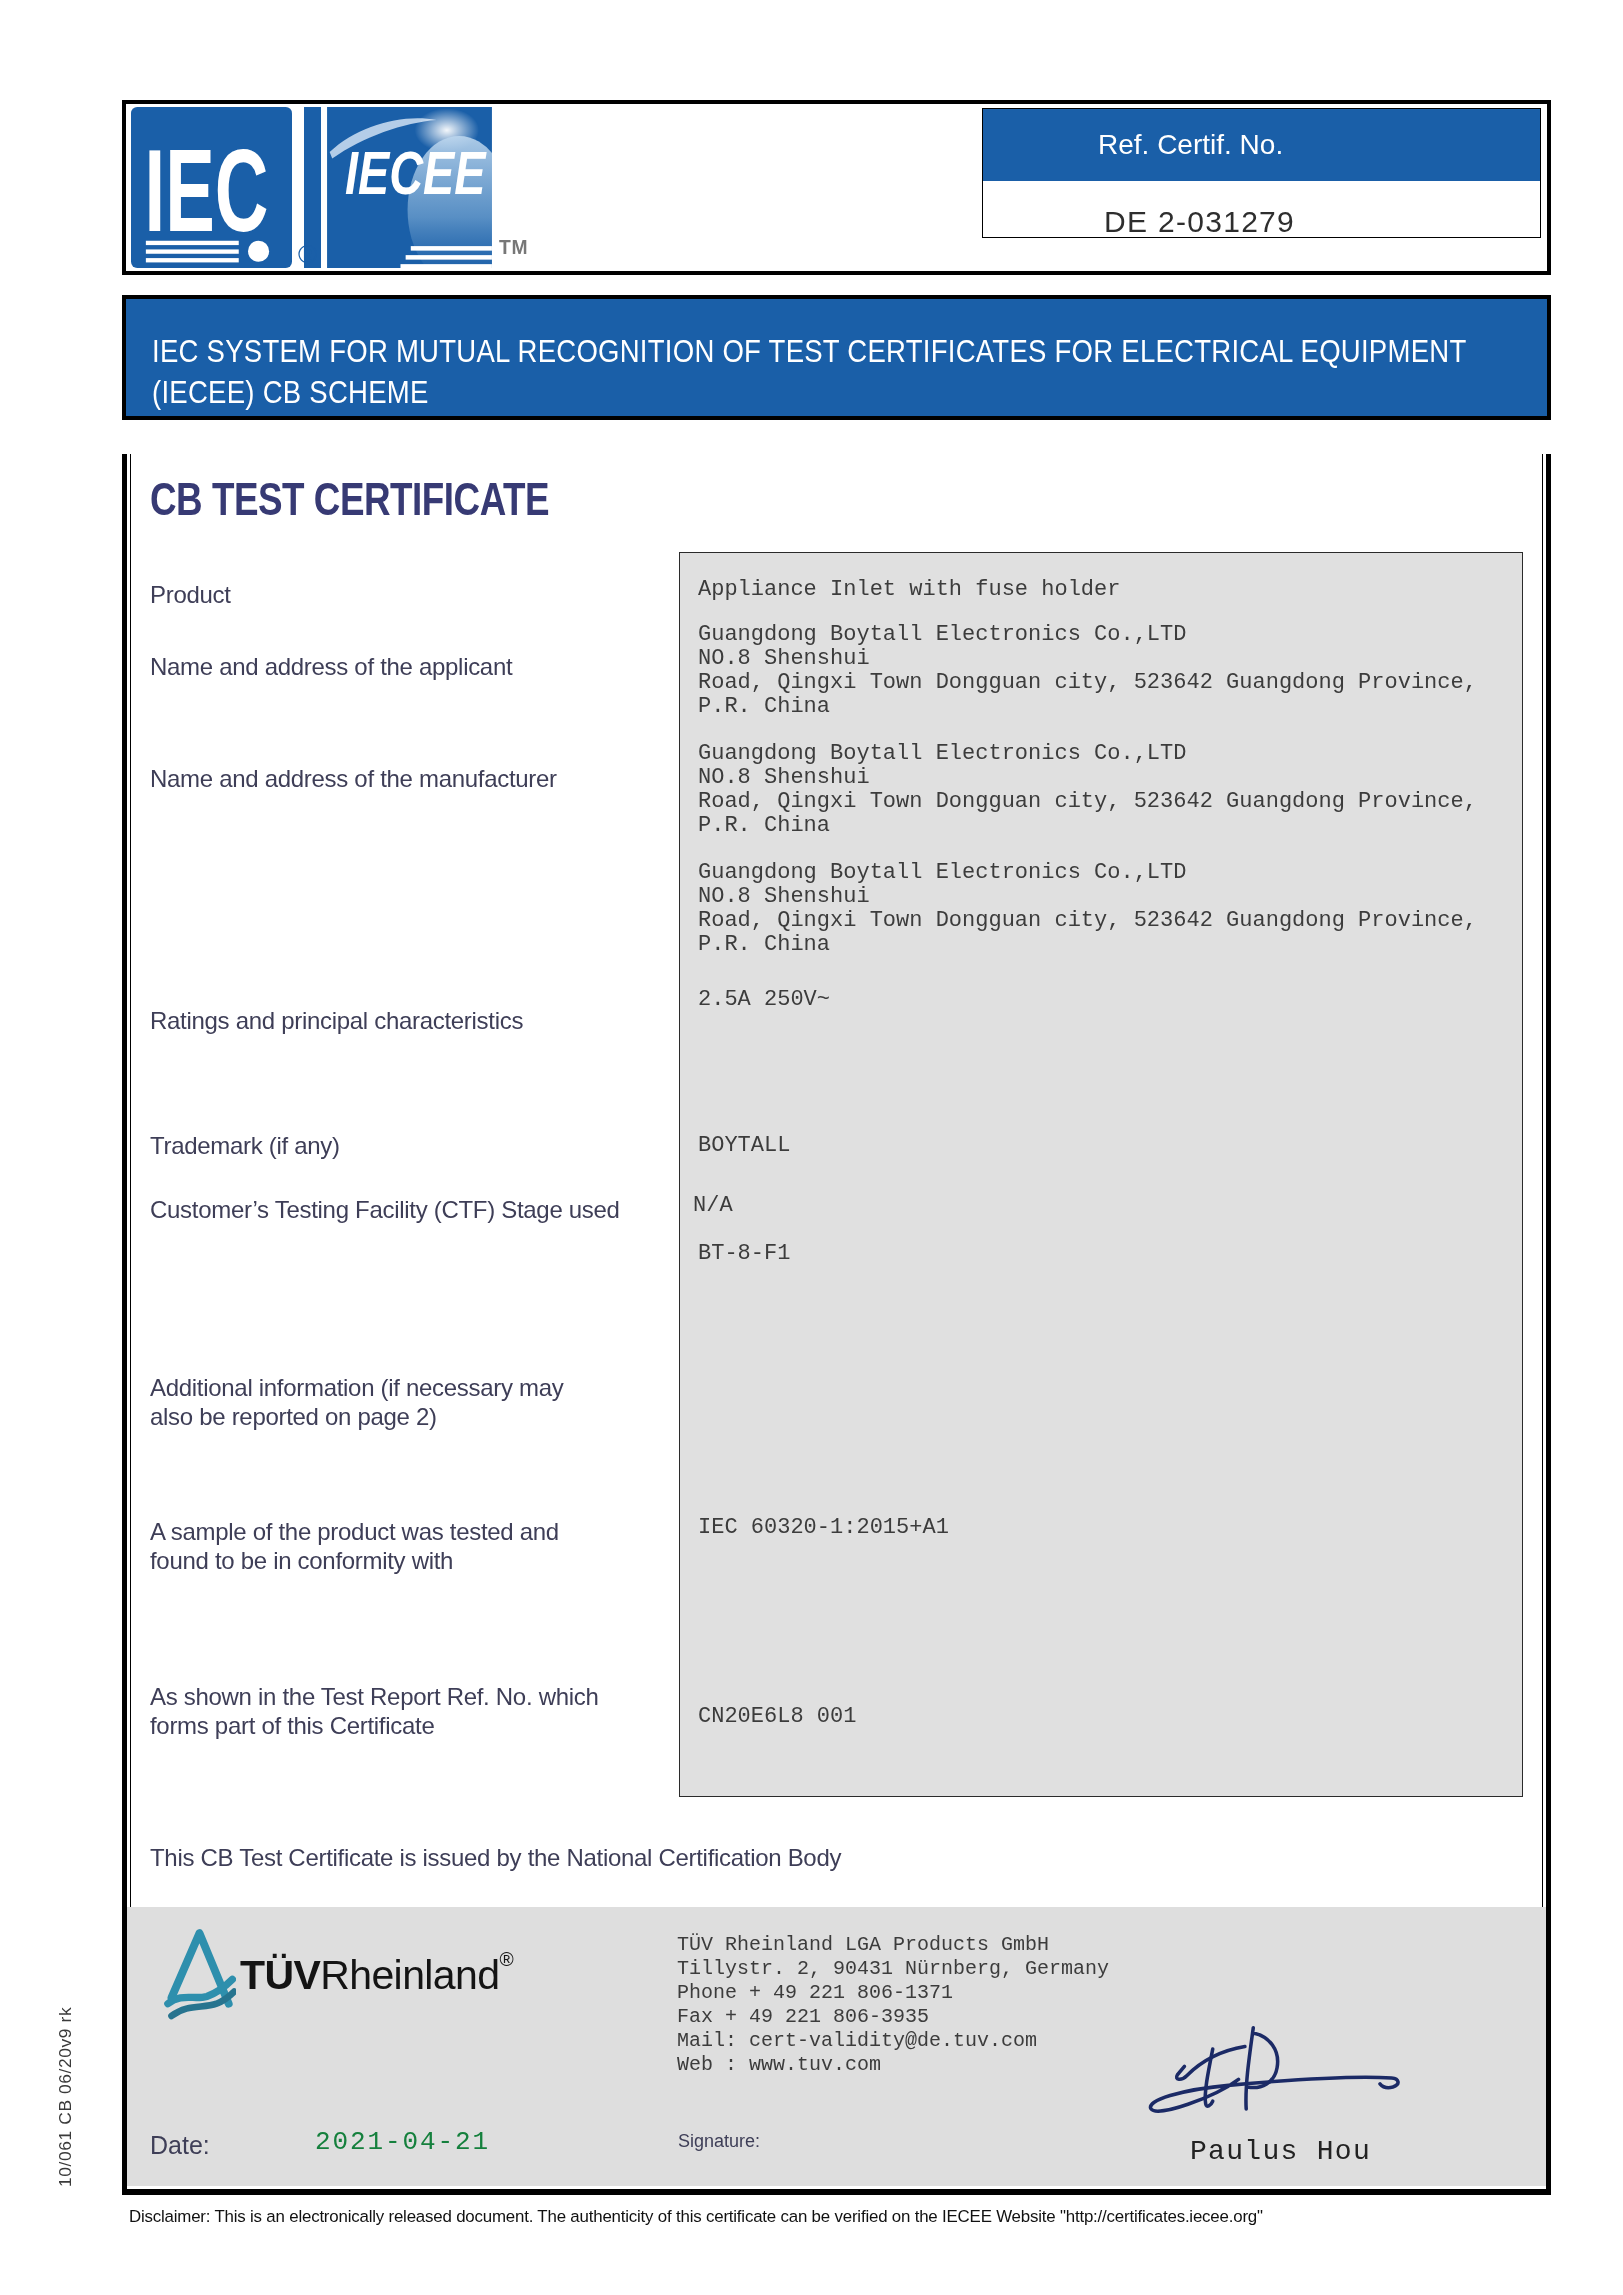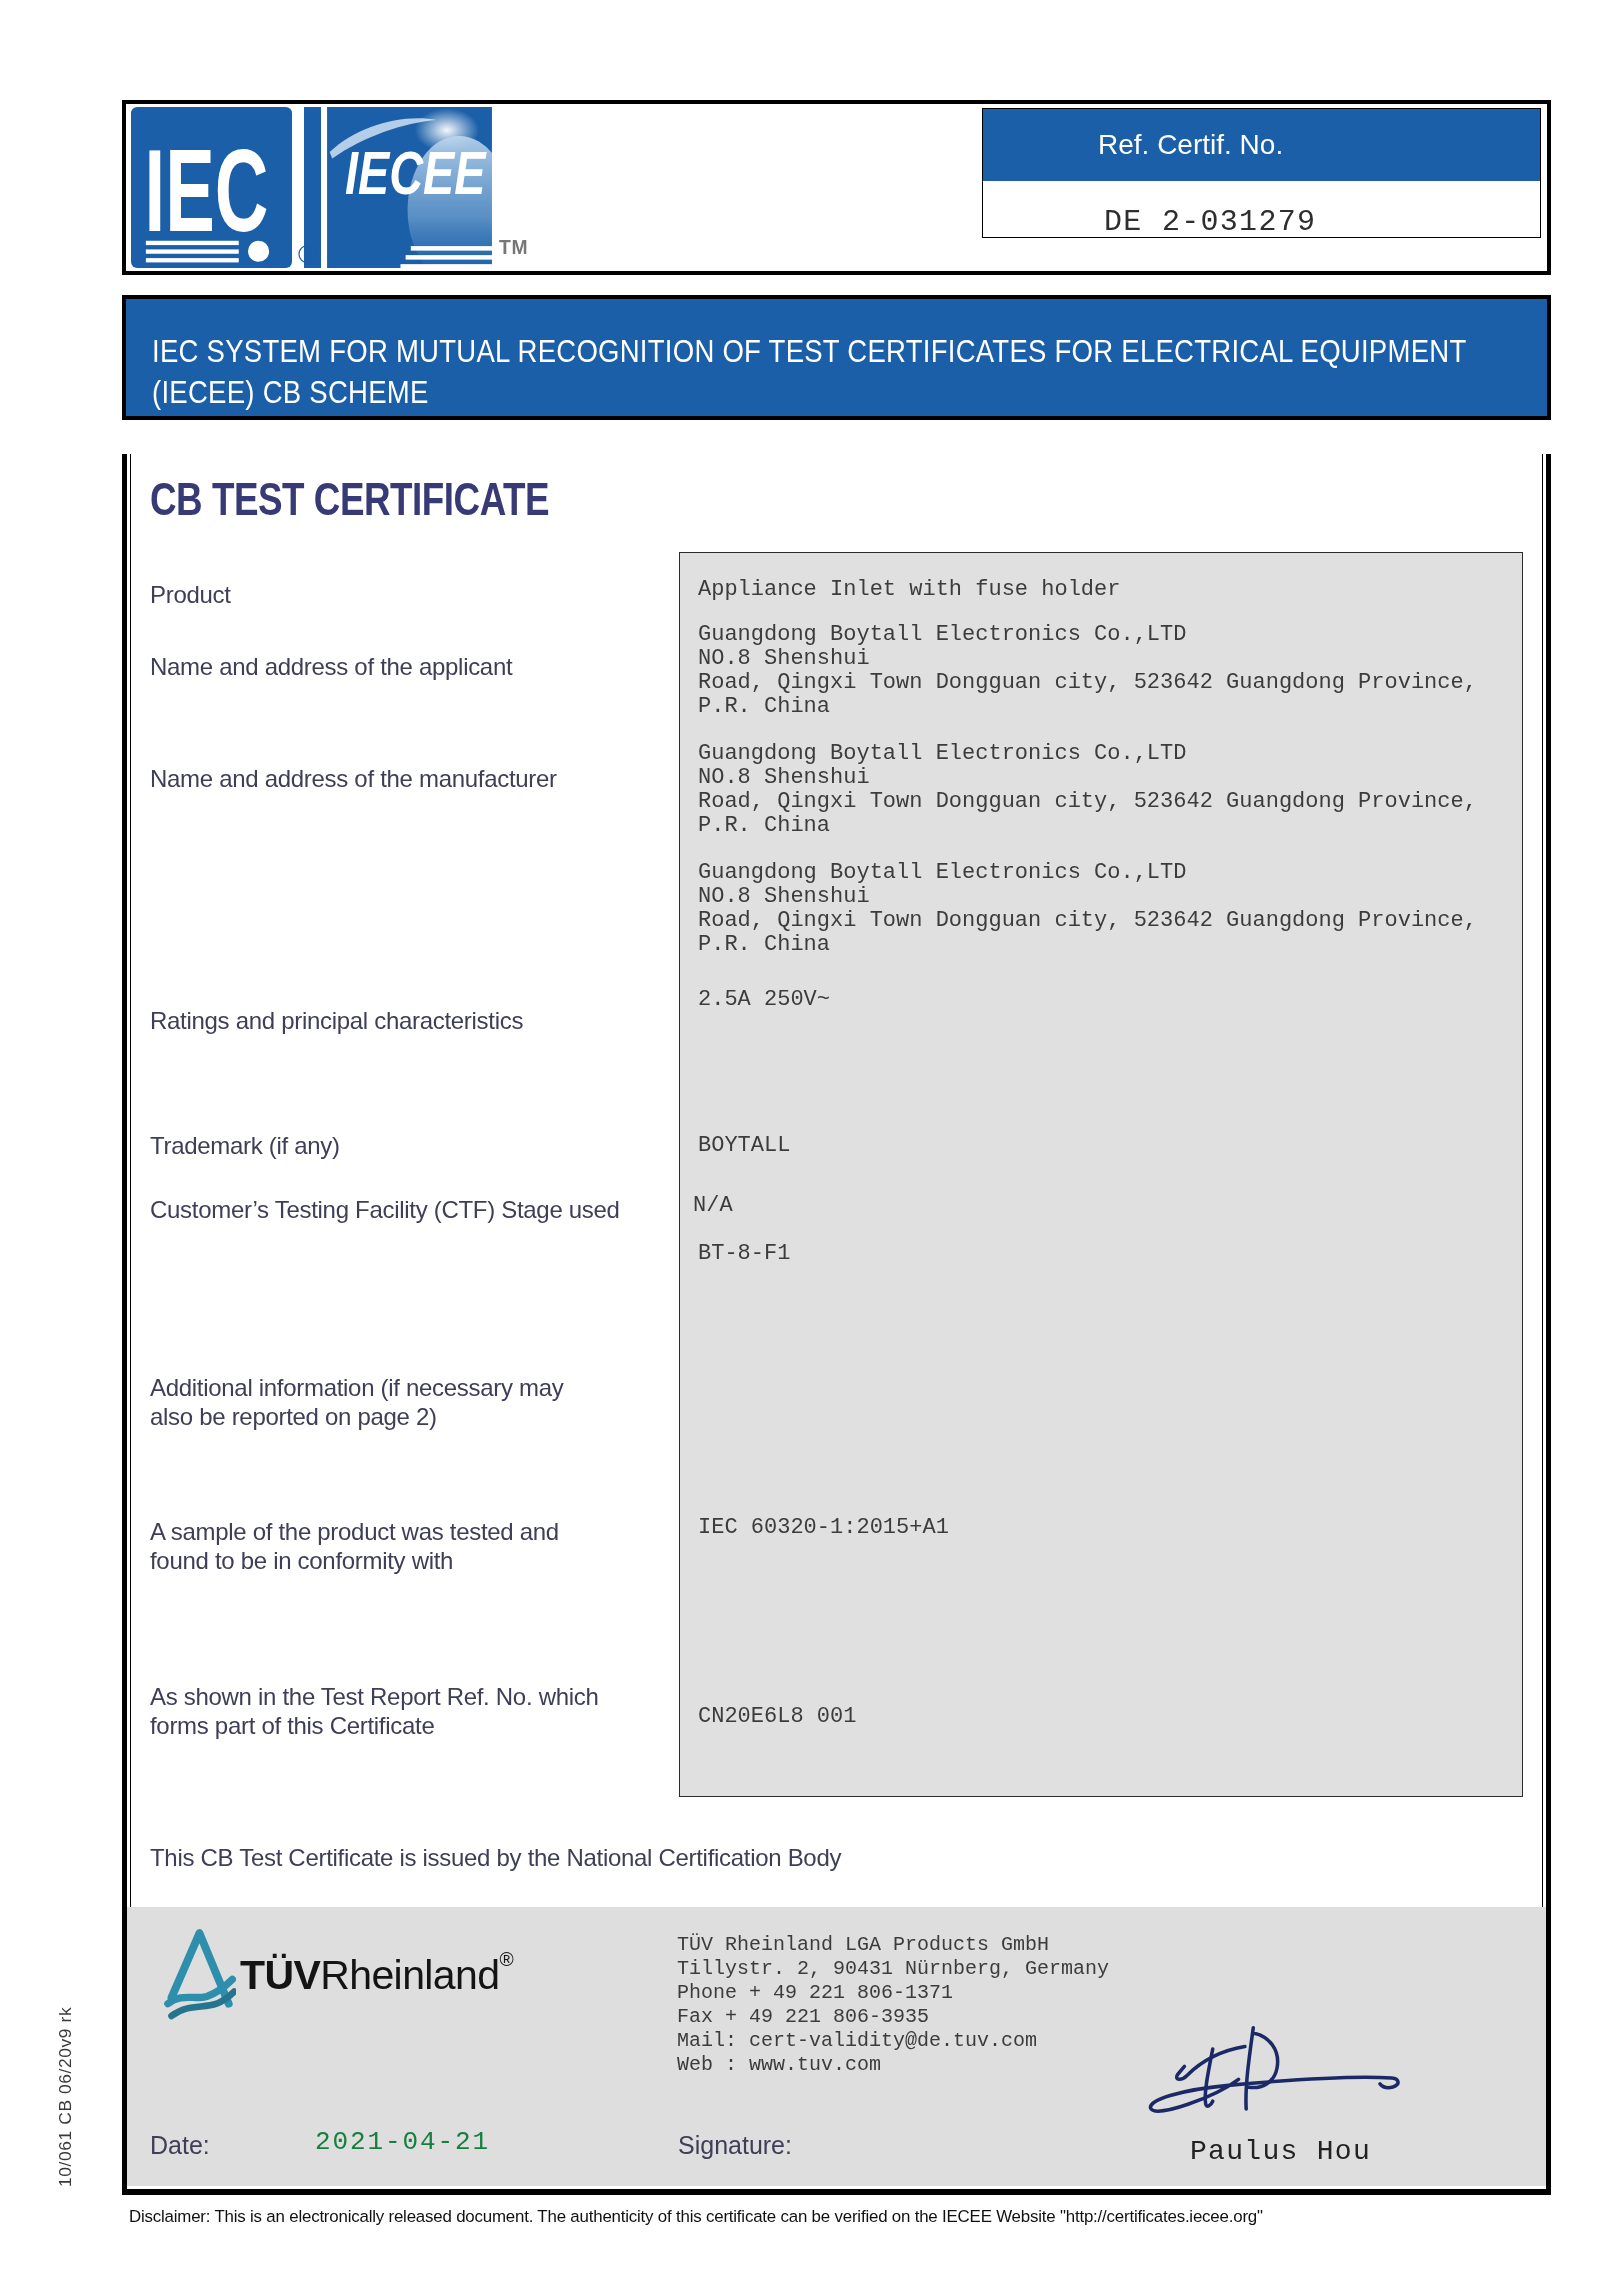--- a/index.html
+++ b/index.html
@@ -12,21 +12,21 @@
   .iec-logo{position:absolute;left:5.1px;top:2.6px;width:161px;height:161px;}
   .iecee-sep{position:absolute;left:178px;top:2.6px;width:16.7px;height:161px;background:#1a5fa8;}
   .iecee-logo{position:absolute;left:201px;top:2.6px;width:165px;height:161px;}
   .reg-mark{position:absolute;left:172px;top:135px;font-size:26px;color:#1a5fa8;}
   .tm-mark{position:absolute;left:373px;top:133px;font-size:19.3px;color:#777;letter-spacing:0.6px;font-weight:bold;}
   .ref-box{position:absolute;left:856px;top:3.9px;width:559px;height:130px;
            border:1.9px solid #000;box-sizing:border-box;background:#fff;}
   .ref-head{height:72px;background:#1a5fa8;color:#fff;font-size:28px;
             display:flex;align-items:center;padding-left:115px;box-sizing:border-box;}
   .ref-value{margin-top:24.5px;padding-left:121px;
-             font-family:Liberation Mono, monospace;
+             font-family:Liberation Sans, sans-serif;
              font-size:30px;color:#2e2e2e;letter-spacing:1.3px;}
 
   
   .banner{position:absolute;left:122px;top:295px;width:1429px;height:125px;
           border:4.5px solid #000;box-sizing:border-box;background:#1a5fa8;
           padding:32px 0 0 26px;}
   .banner-line{color:#fff;font-size:32px;line-height:41px;font-weight:500;
                letter-spacing:0.3px;white-space:nowrap;
                transform:scaleX(.86);transform-origin:0 0;}
 
@@ -56,21 +56,21 @@
   .tuv-r{font-weight:400;letter-spacing:-0.6px;}
   .tuv-reg{font-size:19.3px;vertical-align:23px;color:#141414;}
   .ncb-address{position:absolute;left:550px;top:26px;
                font-family:"Liberation Mono","DejaVu Sans Mono",monospace;
                font-size:20px;line-height:24px;color:#3c3c3c;white-space:pre-line;}
   .sig-img{position:absolute;left:1007px;top:108px;width:290px;height:119px;}
   .date-label{position:absolute;left:23px;top:224px;font-size:25px;color:#3e3e57;}
   .date-value{position:absolute;left:188px;top:220px;
               font-family:"Liberation Mono","DejaVu Sans Mono",monospace;
               font-size:26px;color:#15803d;letter-spacing:1.9px;}
-  .sig-label{position:absolute;left:551px;top:224px;font-size:25px;color:#3e3e57;}
+  .sig-label{position:absolute;left:551px;top:224px;font-size:18px;color:#3e3e57;}
   .signatory{position:absolute;left:1063px;top:229px;
              font-family:"Liberation Mono","DejaVu Sans Mono",monospace;
              font-size:28px;color:#222;letter-spacing:1.3px;}
 
   
   .disclaimer{position:absolute;left:129px;top:2206px;font-size:17.4px;color:#111;
               letter-spacing:-0.2px;white-space:nowrap;transform:scaleX(.97);transform-origin:0 0;}
   .side-note{position:absolute;left:55px;top:2187px;font-size:17.4px;color:#3a3a3a;
              letter-spacing:0.6px;white-space:nowrap;
              transform:rotate(-90deg);transform-origin:0 0;}

